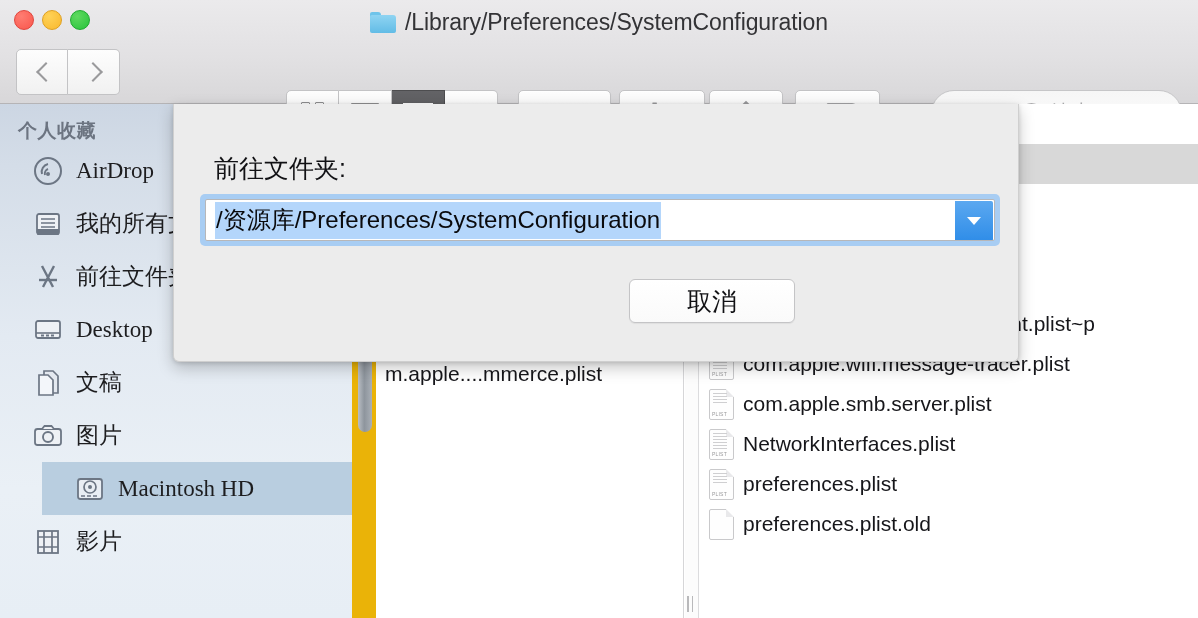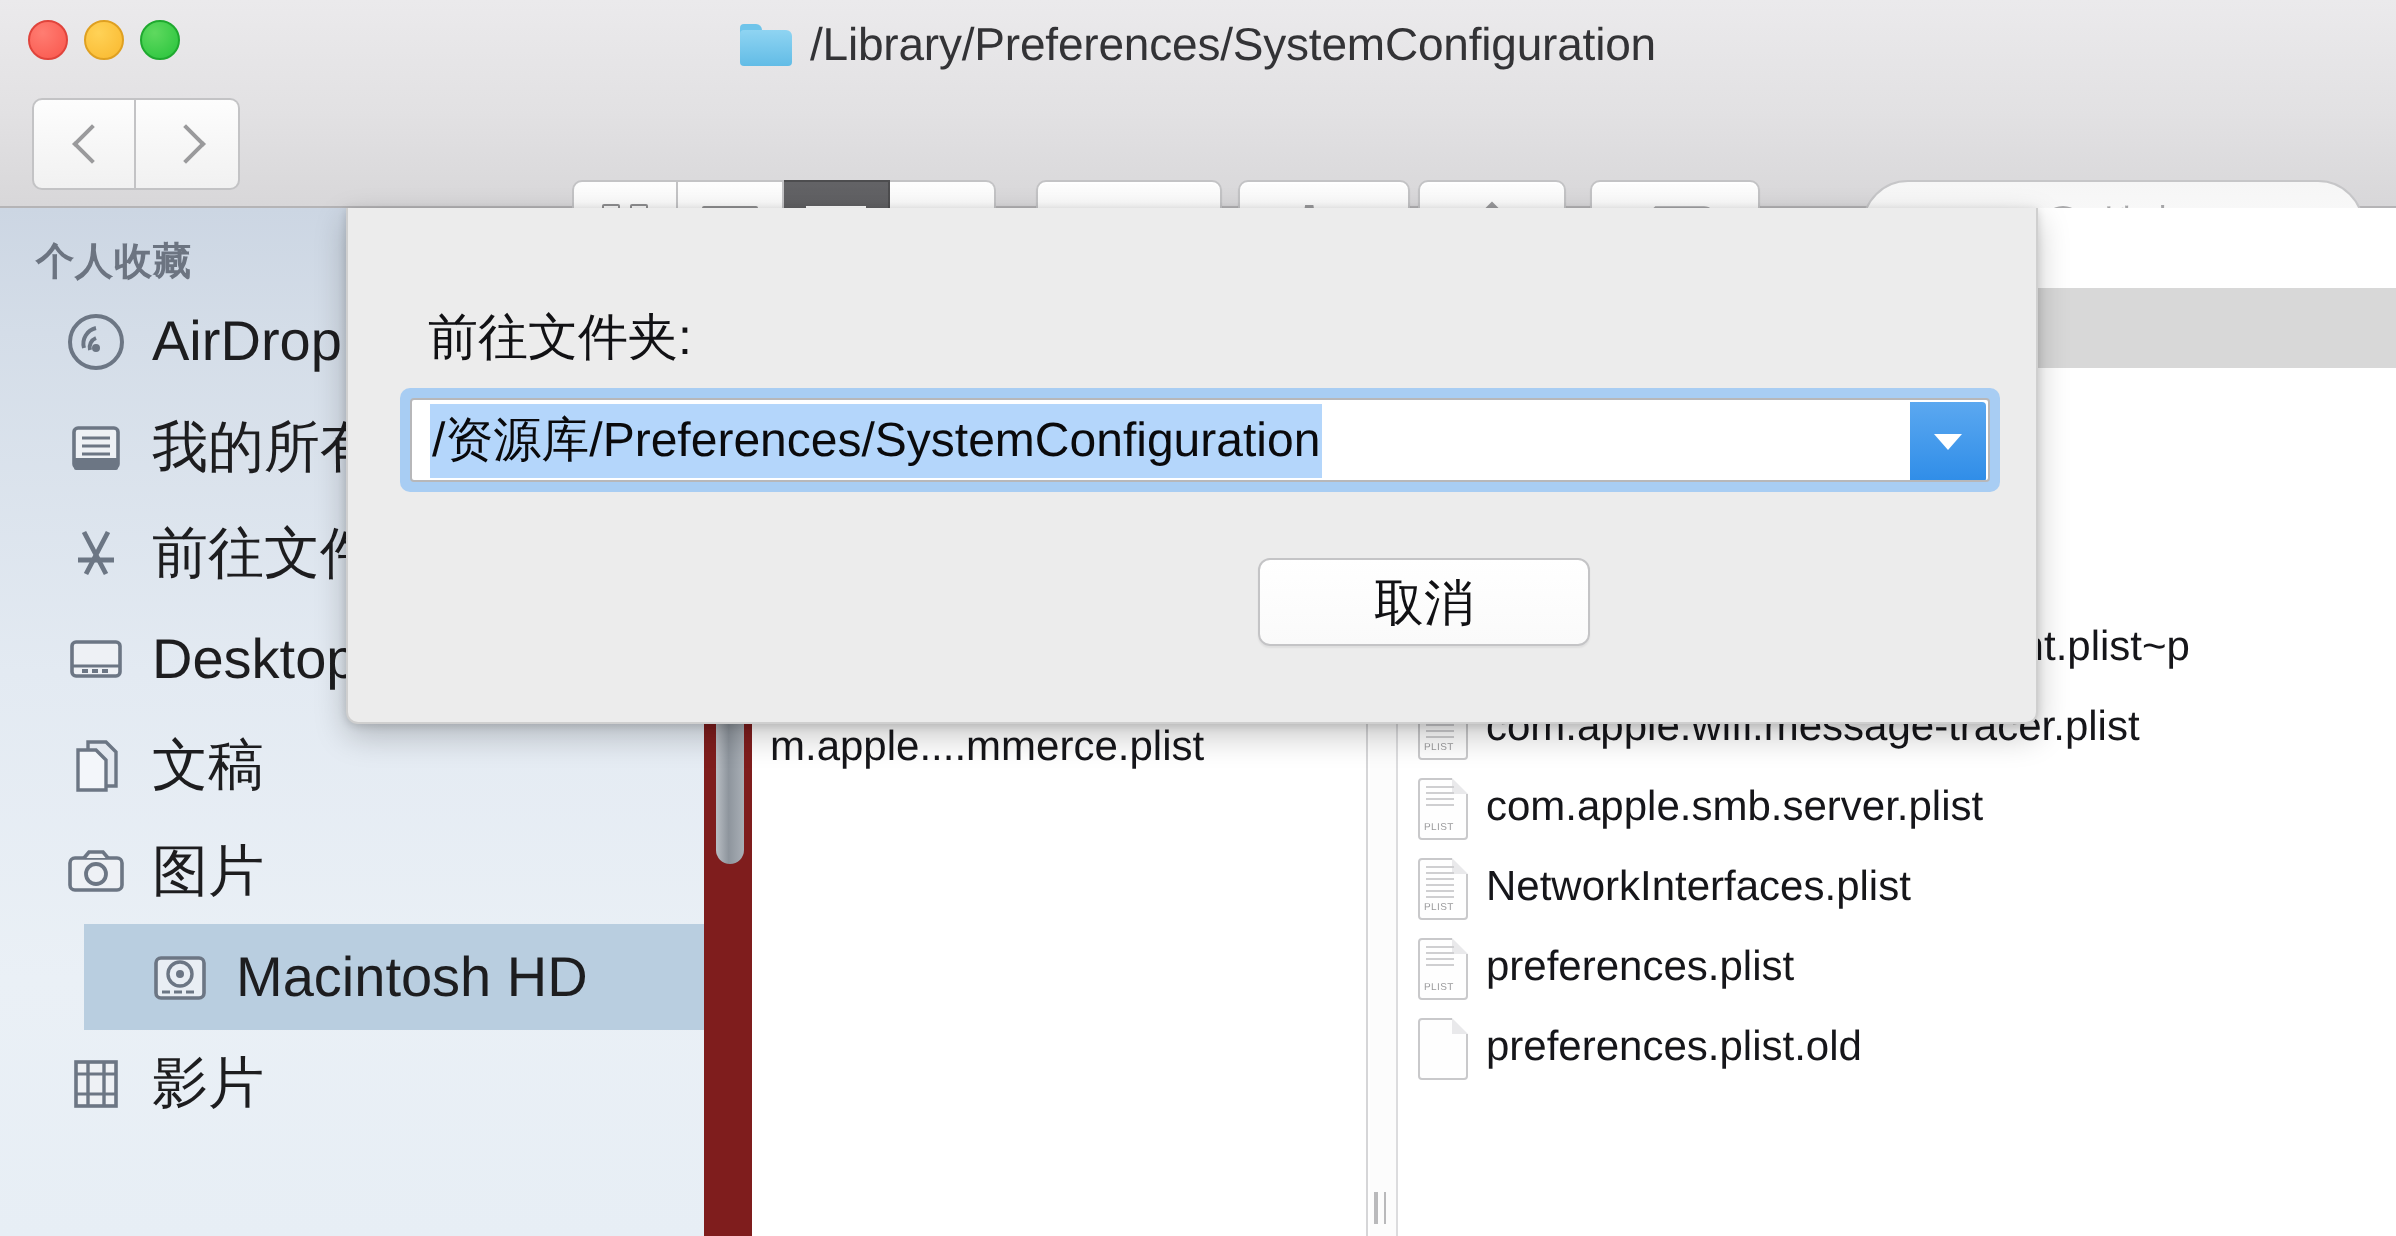--- a/index.html
+++ b/index.html
@@ -10,21 +10,21 @@
     overflow: hidden;
     font-family: "Liberation Sans", sans-serif;
     background: #ffffff;
   }
 
   #window {
     position: relative;
     width: 1198px;
     height: 618px;
     overflow: hidden;
-    background: #7f1d1d;
+    background: #eab308;
   }
 
   
   .titlebar {
     position: absolute;
     left: 0; top: 0;
     width: 1198px;
     height: 104px;
     background: linear-gradient(to bottom, #ebeaec 0%, #e2e1e3 55%, #d8d7d9 100%);
     border-bottom: 1px solid #b5b4b6;
@@ -257,23 +257,24 @@
   .sb-item {
     height: 53px;
     display: flex;
     align-items: center;
     gap: 13px;
     padding-left: 33px;
     box-sizing: border-box;
   }
   .sb-item.selected { background: #b9cee0; margin-left: 42px; }
   .sb-label {
-    font-size: 28px;
+    font-size: 23px;
     color: #1d1d1f;
     white-space: nowrap;
+    font-family: Liberation Serif, serif;
   }
   .sb-icon { width: 30px; height: 30px; flex: 0 0 auto; }
 
   .sb-scroll {
     position: absolute;
     left: 358px; top: 104px;
     width: 14px; height: 514px;
   }
   .sb-thumb {
     position: absolute;

